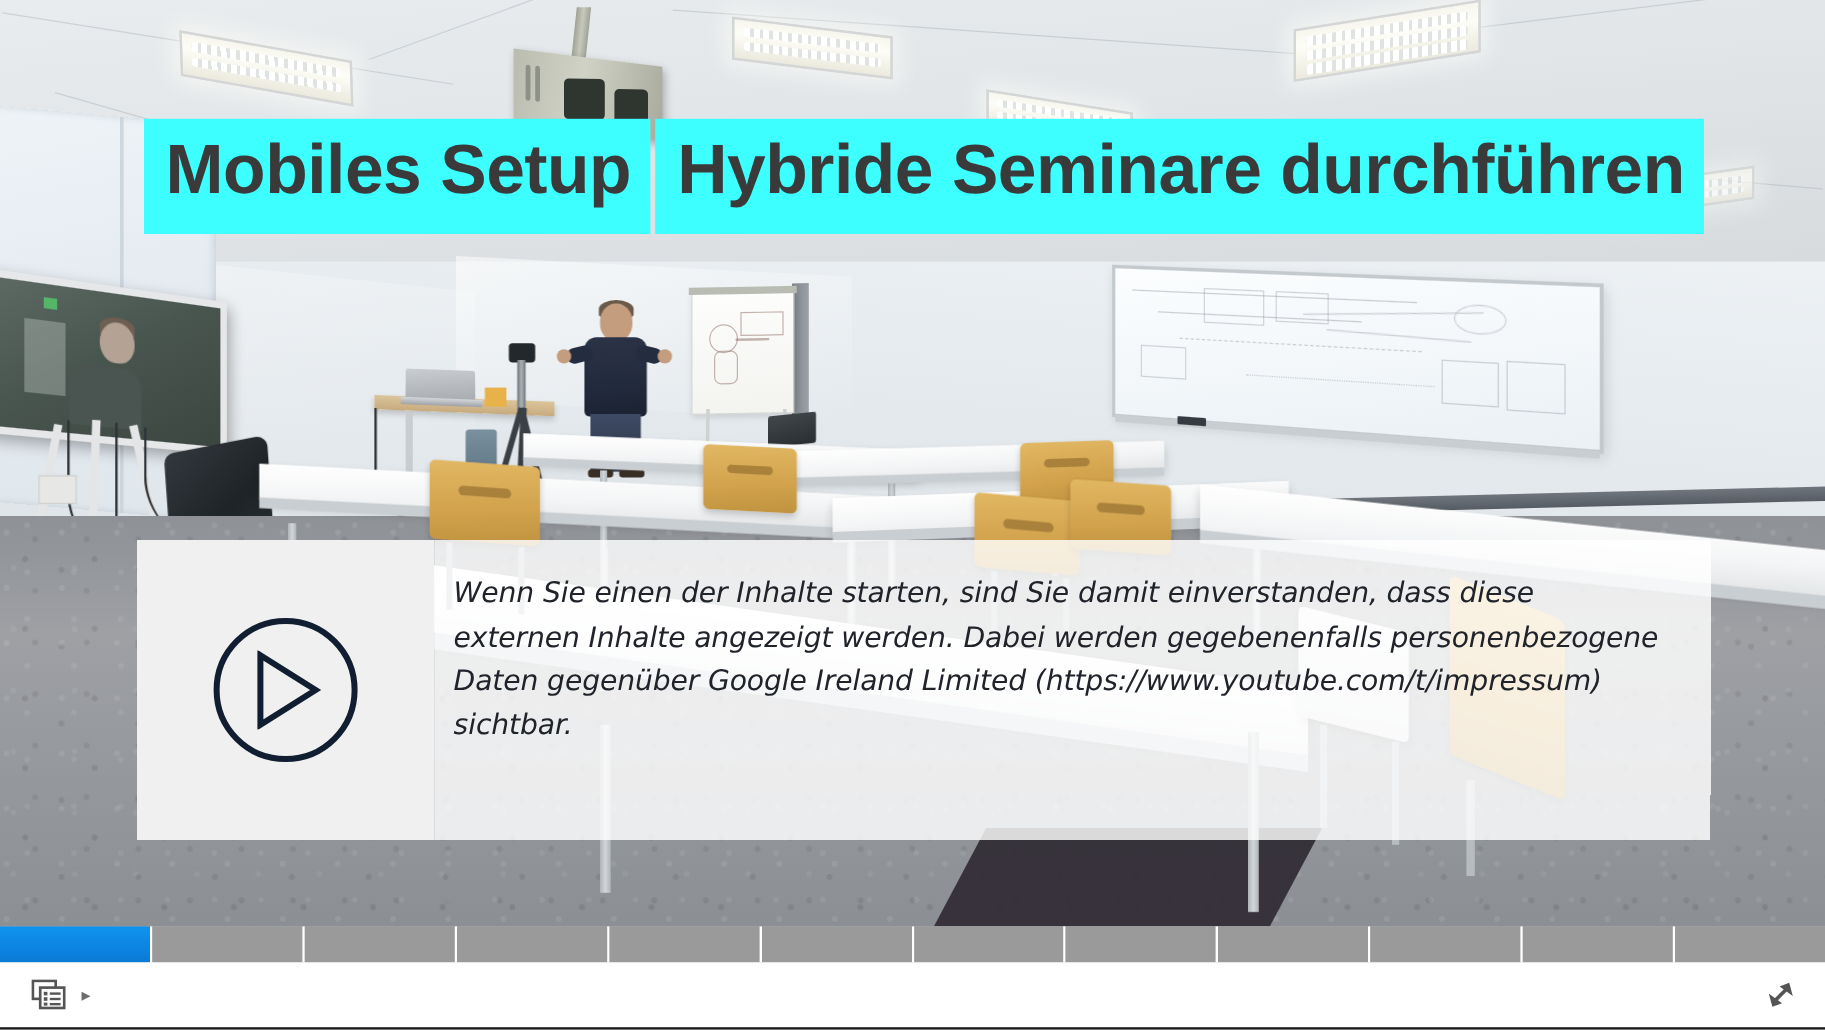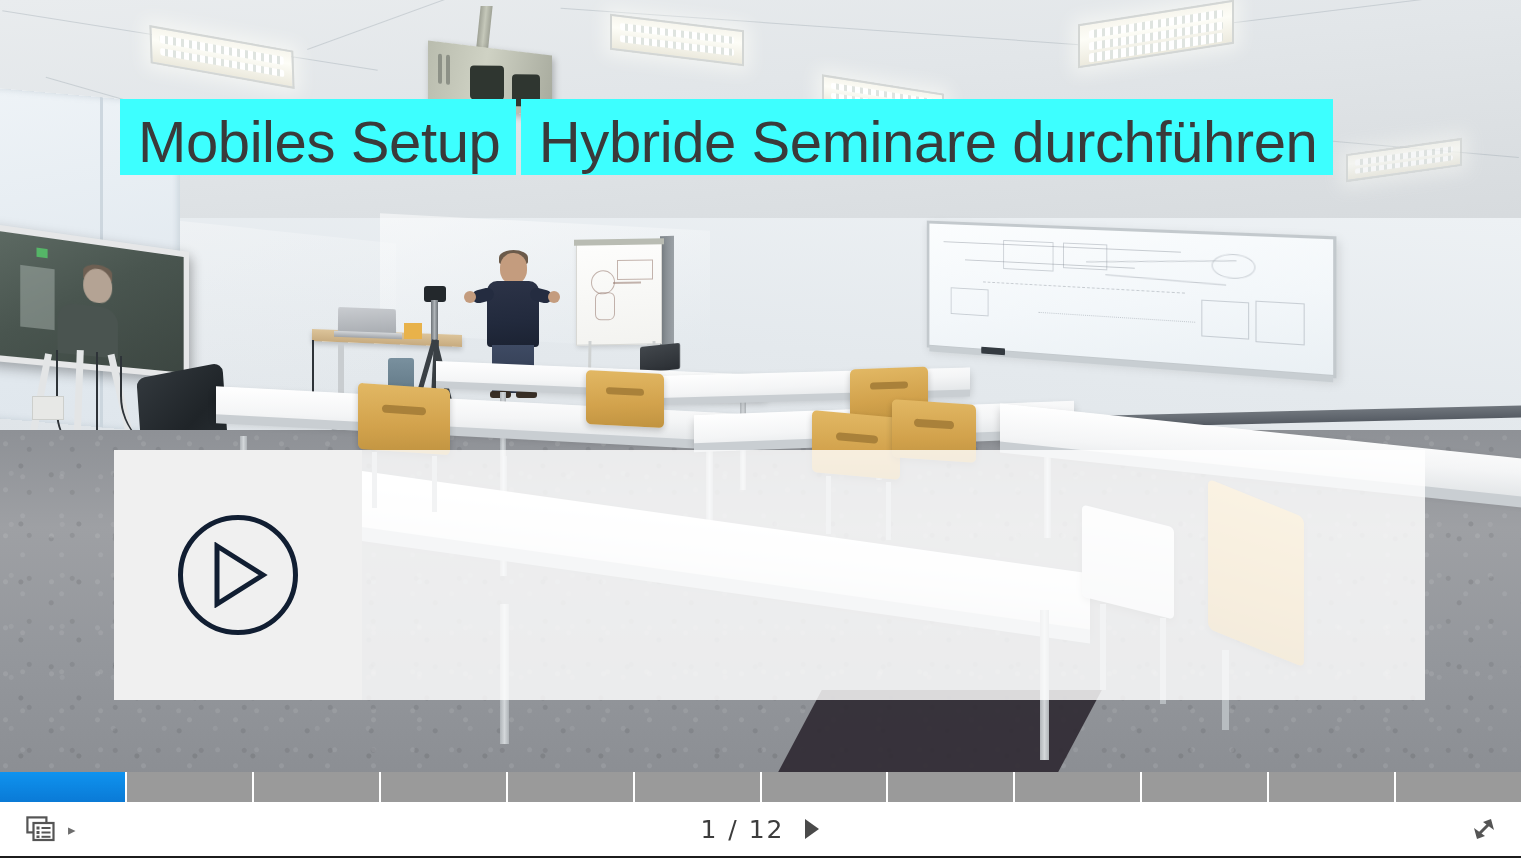--- a/index.html
+++ b/index.html
@@ -413,24 +413,24 @@
   #title-block {
     position: absolute;
     left: 120px; top: 86px;
     z-index: 5;
   }
   .title-line {
     display: inline-block;
     background: var(--hl);
     color: var(--ink);
     font-size: 58px;
-    font-weight: 400;
+    font-weight: 700;
     line-height: 1.0;
     letter-spacing: -0.4px;
-    padding: 14px 16px 4px 18px;
+    padding: 14px 16px 24px 18px;
     white-space: nowrap;
   }
   #title-line-2 { margin-top: 13px; }
 
   
   #consent-panel {
     position: absolute;
     left: 114px; top: 450px;
     width: 1311px; height: 250px;
     display: flex;
@@ -739,20 +739,21 @@
 
       <div id="play-pane">
         <div id="play-button">
           <svg width="62" height="66" viewBox="0 0 62 66" aria-hidden="true">
             <polygon points="10,4 56,33 10,62" fill="none" stroke="#111e32" stroke-width="5" stroke-linejoin="miter"></polygon>
           </svg>
         </div>
       </div>
 
       <div id="consent-text">
+        <p>Wenn Sie einen der Inhalte starten, sind Sie damit einverstanden, dass diese externen Inhalte angezeigt werden. Dabei werden gegebenenfalls personenbezogene Daten gegenüber Google Ireland Limited (https://www.youtube.com/t/impressum) sichtbar.</p>
       </div>
     </div>
   </div>
 
   <div id="progress-bar">
     <div class="prog-seg done"></div>
     <div class="prog-seg"></div>
     <div class="prog-seg"></div>
     <div class="prog-seg"></div>
     <div class="prog-seg"></div>
@@ -774,26 +775,20 @@
         <rect x="10.5" y="10.5" width="3" height="3" fill="#555"></rect>
         <rect x="15.5" y="11" width="9" height="2" fill="#555"></rect>
         <rect x="10.5" y="15" width="3" height="3" fill="#555"></rect>
         <rect x="15.5" y="15.5" width="9" height="2" fill="#555"></rect>
         <rect x="10.5" y="19.5" width="3" height="2.5" fill="#555"></rect>
         <rect x="15.5" y="19.8" width="9" height="2" fill="#555"></rect>
       </svg>
       <span id="breadcrumb-chevron">▸</span>
     </div>
 
-    <div id="toolbar-center">
-      <span id="pager"><span>1</span>&nbsp;<span>/</span>&nbsp;<span>12</span></span>
-      <svg id="next-slide" width="18" height="22" viewBox="0 0 18 22">
-        <polygon points="2,1 16,11 2,21" fill="#4a4a4a"></polygon>
-      </svg>
-    </div>
 
     <div id="toolbar-right">
       <svg id="fullscreen-button" width="30" height="30" viewBox="0 0 30 30">
         <line x1="8" y1="22" x2="22" y2="8" stroke="#555" stroke-width="3"></line>
         <polygon points="22,5 25,16 14,8" fill="#555"></polygon>
         <polygon points="8,25 5,14 16,22" fill="#555"></polygon>
       </svg>
     </div>
   </div>
 </div>

